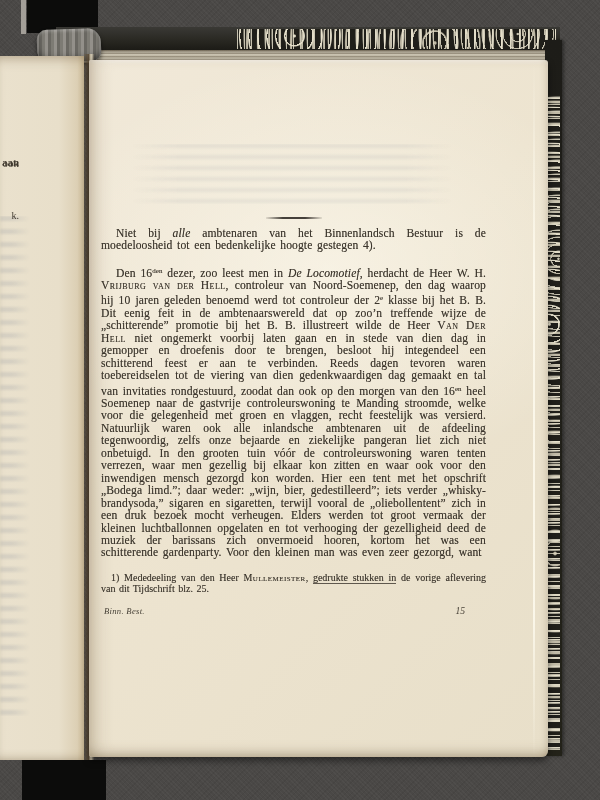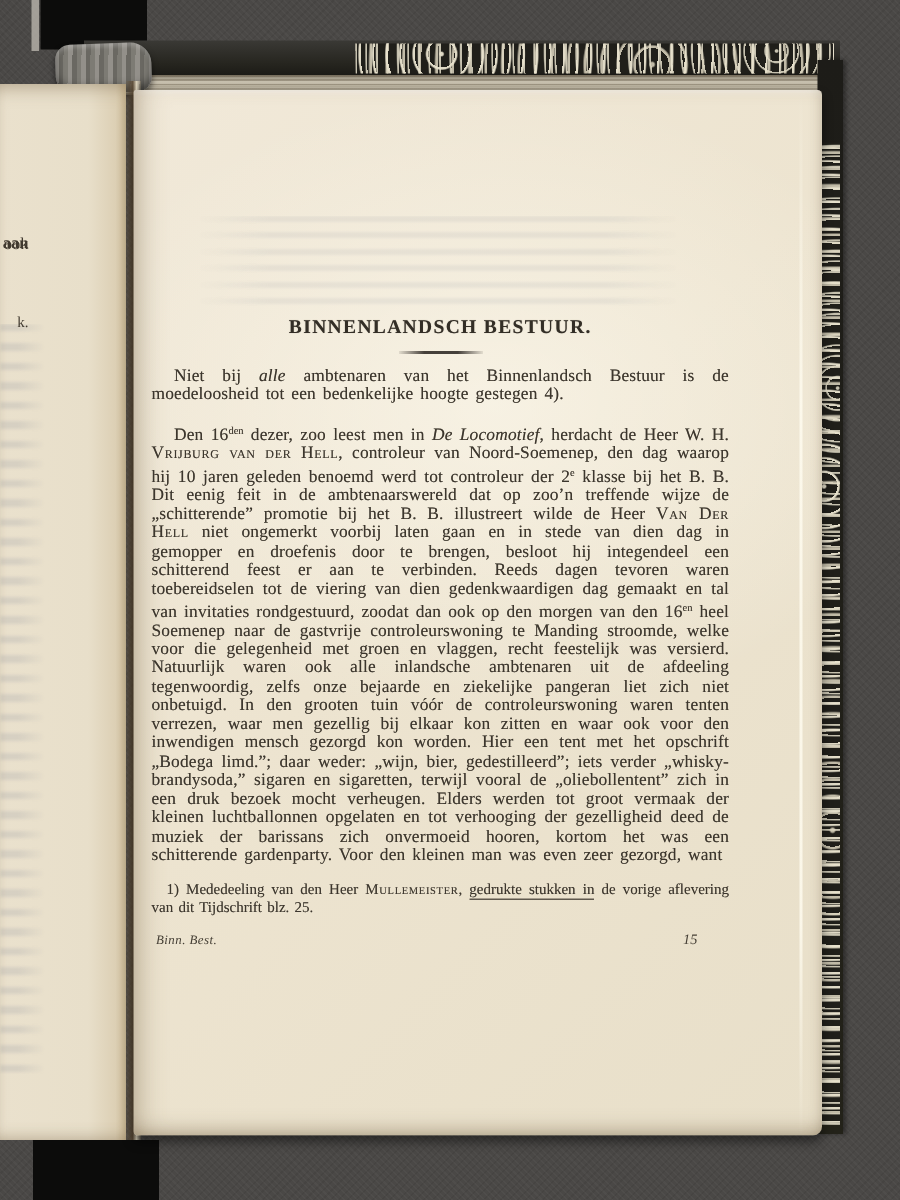--- a/index.html
+++ b/index.html
@@ -124,21 +124,20 @@
   </div>
 
   <div class="gutter"></div>
 
   <div class="page-main">
     <div class="fold-highlight"></div>
     <div class="bleed bleed-main-top"></div>
 
     <div class="content">
       <div class="title">
-        <div>BINNENLANDSCH BESTUUR.</div>
       </div>
       <div class="rule"></div>
 
       <p class="body-text intro"><span class="seg-n">Niet bij </span><span class="seg-i">alle</span><span class="seg-n"> ambtenaren van het Binnenlandsch Bestuur is de moedeloosheid tot een bedenkelijke hoogte gestegen 4).</span></p>
 
       <p class="body-text body"><span class="seg-n">Den 16</span><span class="seg-sup">den</span><span class="seg-n"> dezer, zoo leest men in </span><span class="seg-i">De Locomotief</span><span class="seg-n">, herdacht de Heer W. H. </span><span class="seg-sc">Vrijburg van der Hell</span><span class="seg-n">, controleur van Noord-Soemenep, den dag waarop hij 10 jaren geleden benoemd werd tot controleur der 2</span><span class="seg-sup">e</span><span class="seg-n"> klasse bij het B. B. Dit eenig feit in de ambtenaarswereld dat op zoo’n treffende wijze de „schitterende” promotie bij het B. B. illustreert wilde de Heer </span><span class="seg-sc">Van Der Hell</span><span class="seg-n"> niet ongemerkt voorbij laten gaan en in stede van dien dag in gemopper en droefenis door te brengen, besloot hij integendeel een schitterend feest er aan te verbinden. Reeds dagen tevoren waren toebereidselen tot de viering van dien gedenkwaardigen dag gemaakt en tal van invitaties rondgestuurd, zoodat dan ook op den morgen van den 16</span><span class="seg-sup">en</span><span class="seg-n"> heel Soemenep naar de gastvrije controleurswoning te Manding stroomde, welke voor die gelegenheid met groen en vlaggen, recht feestelijk was versierd. Natuurlijk waren ook alle inlandsche ambtenaren uit de afdeeling tegenwoordig, zelfs onze bejaarde en ziekelijke pangeran liet zich niet onbetuigd. In den grooten tuin vóór de controleurswoning waren tenten verrezen, waar men gezellig bij elkaar kon zitten en waar ook voor den inwendigen mensch gezorgd kon worden. Hier een tent met het opschrift „Bodega limd.”; daar weder: „wijn, bier, gedestilleerd”; iets verder „whisky-brandysoda,” sigaren en sigaretten, terwijl vooral de „oliebollentent” zich in een druk bezoek mocht verheugen. Elders werden tot groot vermaak der kleinen luchtballonnen opgelaten en tot verhooging der gezelligheid deed de muziek der barissans zich onvermoeid hooren, kortom het was een schitterende gardenparty. Voor den kleinen man was even zeer gezorgd, want</span></p>
 
       <p class="footnote"><span class="seg-n">1) Mededeeling van den Heer </span><span class="seg-sc">Mullemeister</span><span class="seg-n">, </span><span class="seg-u">gedrukte stukken in</span><span class="seg-n"> de vorige aflevering van dit Tijdschrift blz. 25.</span></p>
 
       <div class="sig-row">

